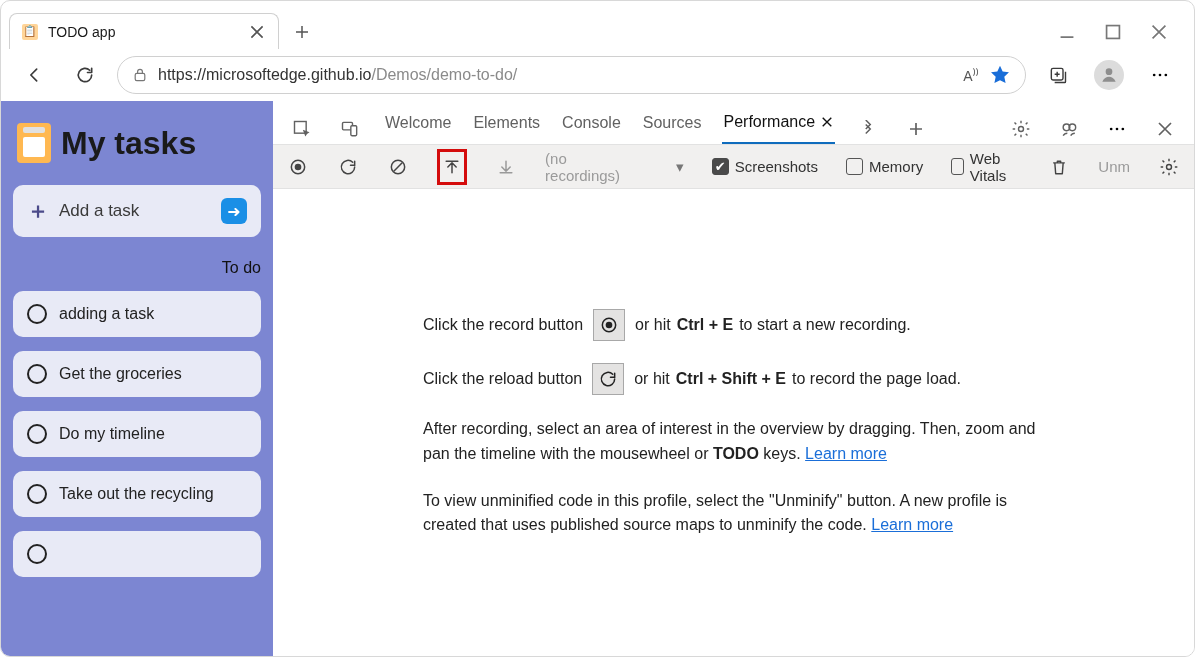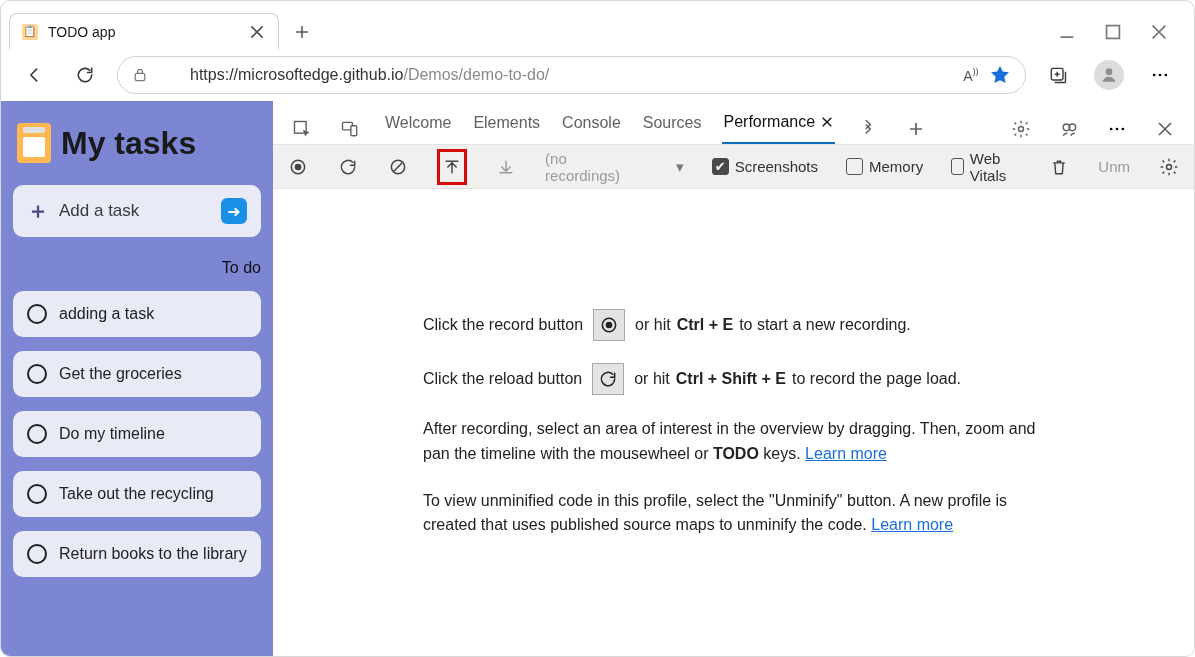--- a/index.html
+++ b/index.html
@@ -54,21 +54,21 @@
   .icon-btn {
     width:36px;height:36px;border-radius:6px;
     display:flex;align-items:center;justify-content:center;color:#3b3b3b;
   }
   .icon-btn svg{width:20px;height:20px;}
   .omnibox {
     flex:1; height:38px; border:1px solid var(--border); border-radius:19px;
     display:flex; align-items:center; padding:0 14px; gap:10px; font-size:16px;
   }
   .omnibox .lock{color:#777;}
-  .omnibox .url{flex:1;white-space:nowrap;overflow:hidden;color:var(--light-gray);margin-left:32px;}
+  .omnibox .url{flex:1;white-space:nowrap;overflow:hidden;color:var(--light-gray);}
   .omnibox .url .base{color:#333;}
   .addr-right{display:flex;align-items:center;gap:18px;}
   .star-filled{color:#1a6ed8;}
   .avatar{width:30px;height:30px;border-radius:50%;background:#dcdcdc;display:flex;align-items:center;justify-content:center;}
 
   
   .content{flex:1;display:flex;min-height:0;}
   .sidebar{
     width:272px;background:var(--sidebar-bg);
     display:flex;flex-direction:column;padding:14px 12px;gap:14px;
@@ -264,21 +264,20 @@
     <div class="task">
       <span class="task-circle"></span>
       <span class="task-text">Do my timeline</span>
     </div>
     <div class="task">
       <span class="task-circle"></span>
       <span class="task-text">Take out the recycling</span>
     </div>
     <div class="task">
       <span class="task-circle"></span>
-      <span class="task-text">Return books to the library</span>
     </div>
   </div>
 
   <div class="devtools">
 
     <div class="dt-tabs">
       <span class="iconbtn">
         <svg viewBox="0 0 24 24" width="20" height="20">
             <rect x="3" y="3" width="14" height="14" stroke="currentColor" stroke-width="1.7" fill="none"></rect>
             <path d="M13 13l8 3-3 2-2 3-3-8z" fill="currentColor"></path>

